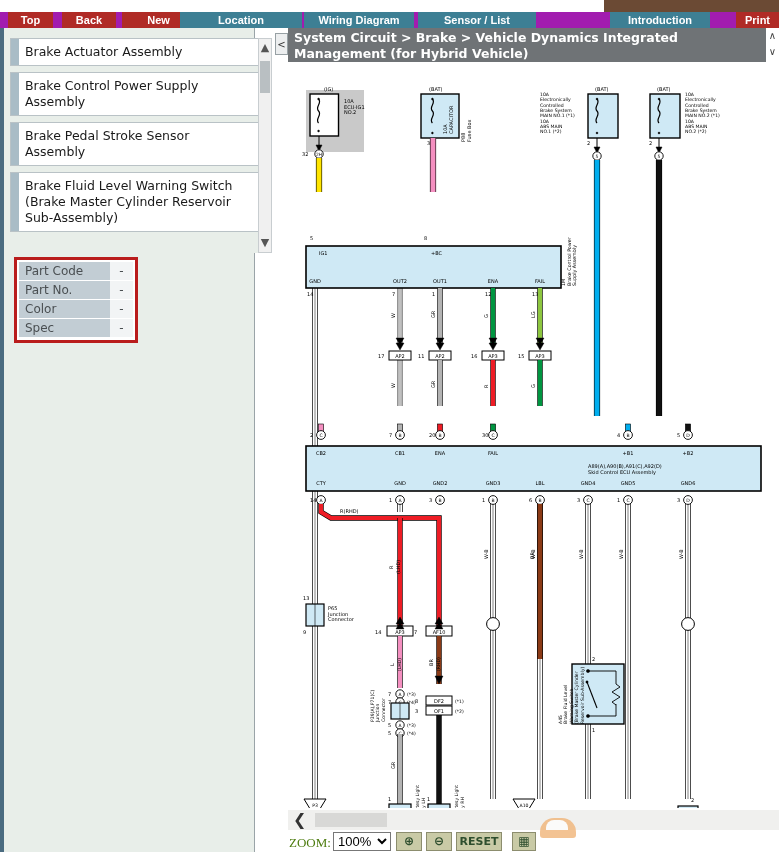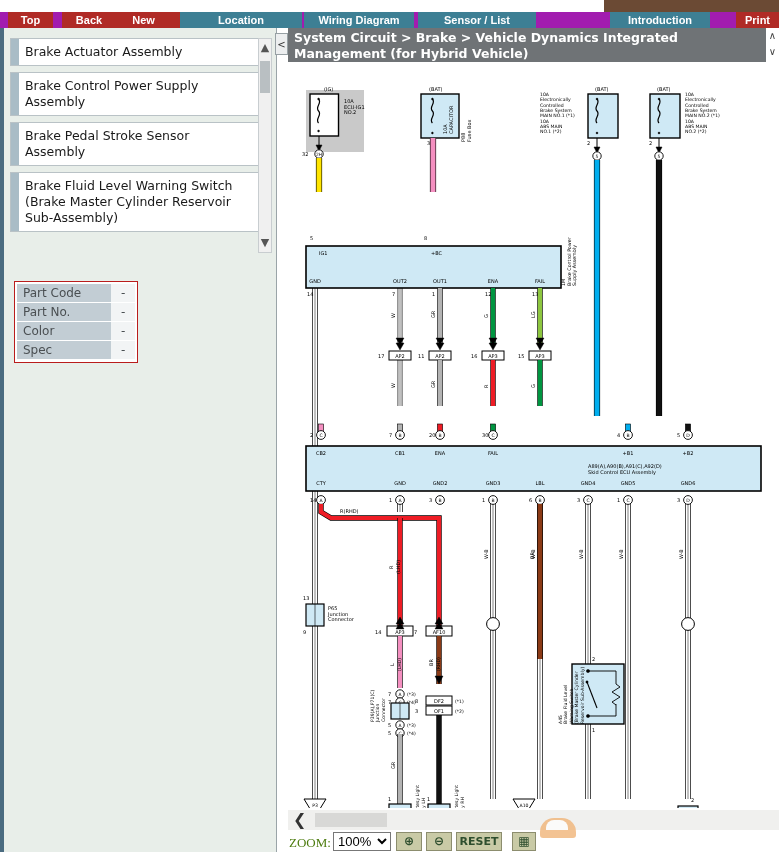--- a/index.html
+++ b/index.html
@@ -15,38 +15,38 @@
 
   
   #navbar{position:absolute;left:0;top:12px;width:779px;height:16px;background:#a21caf;}
   .navbtn{position:absolute;top:0;height:16px;line-height:16px;text-align:center;
       color:#ffffff;font-size:11px;font-weight:bold;cursor:pointer;
       font-family:"Liberation Sans",sans-serif;}
   .navred{background:#b02b26;}
   .navteal{background:#3d7f94;}
 
   
-  #sidebar{position:absolute;left:0;top:28px;width:277px;height:824px;background:#e8eee9;
+  #sidebar{position:absolute;left:0;top:28px;width:255px;height:824px;background:#e8eee9;
       border-right:1px solid #9aa4a8;box-sizing:border-box;}
   #sidebar .leftedge{position:absolute;left:0;top:0;width:4px;height:824px;background:#4a6b80;}
   #listpane{position:absolute;left:10px;top:10px;width:250px;height:215px;background:#e8eee9;
       overflow:hidden;}
   .listitem{position:relative;margin:0 0 6px 0;background:#ffffff;border:1px solid #b9c2c6;
       box-sizing:border-box;padding:5px 6px 5px 14px;font-size:12.5px;color:#1a1a1a;
       line-height:16px;cursor:pointer;font-family:"DejaVu Sans",sans-serif;}
   .listitem::before{content:"";position:absolute;left:0;top:0;bottom:0;width:8px;background:#a9bcc6;}
   #listscroll{position:absolute;left:258px;top:10px;width:14px;height:215px;background:#f0f0f0;
       border:1px solid #c8cdd0;box-sizing:border-box;}
   #listscroll .arrow{position:absolute;left:0;width:12px;height:16px;text-align:center;
       font-size:11px;color:#555;line-height:16px;cursor:pointer;}
   #listscroll .thumb{position:absolute;left:1px;top:22px;width:10px;height:32px;background:#b9bfc2;cursor:pointer;}
 
   
-  #parttable{position:absolute;left:14px;top:253px;width:124px;background:#ffffff;
-      border:1px solid #b91c1c;box-sizing:border-box;padding:2px;}
+  #parttable{position:absolute;left:14px;top:229px;width:124px;background:#ffffff;
+      border:3px solid #b91c1c;box-sizing:border-box;padding:2px;}
   .prow{display:flex;margin-bottom:1px;}
   .pkey{width:96px;background:#c2cdd4;color:#4a4f52;font-size:12px;padding:2px 6px;
       box-sizing:border-box;font-family:"DejaVu Sans",sans-serif;}
   .pval{width:24px;background:#f2f4f5;color:#4a4f52;font-size:12px;padding:2px 6px;
       box-sizing:border-box;text-align:center;}
 
   
   #collapse{position:absolute;left:275px;top:33px;width:13px;height:22px;background:#eceeef;
       border:1px solid #97a0a4;box-sizing:border-box;font-size:10px;color:#333;
       text-align:center;line-height:22px;cursor:pointer;}
@@ -87,21 +87,21 @@
 </head>
 <body>
 
 <div id="topstrip">
   <div class="brandbrown"></div>
 </div>
 
 <div id="navbar">
     <div class="navbtn navred" style="left: 8px; width: 45px;">Top</div>
     <div class="navbtn navred" style="left: 62px; width: 54px;">Back</div>
-    <div class="navbtn navred" style="left: 107px; width: 73px;">New</div>
+    <div class="navbtn navred" style="left: 122px; width: 73px;">New</div>
     <div class="navbtn navteal" style="left: 180px; width: 122px;">Location</div>
     <div class="navbtn navteal" style="left: 304px; width: 110px;">Wiring Diagram</div>
     <div class="navbtn navteal" style="left: 418px; width: 118px;">Sensor / List</div>
     <div class="navbtn navteal" style="left: 610px; width: 100px;">Introduction</div>
     <div class="navbtn navred" style="left: 736px; width: 43px;">Print</div>
   </div>
 
 <div id="sidebar">
   <div class="leftedge"></div>
 

